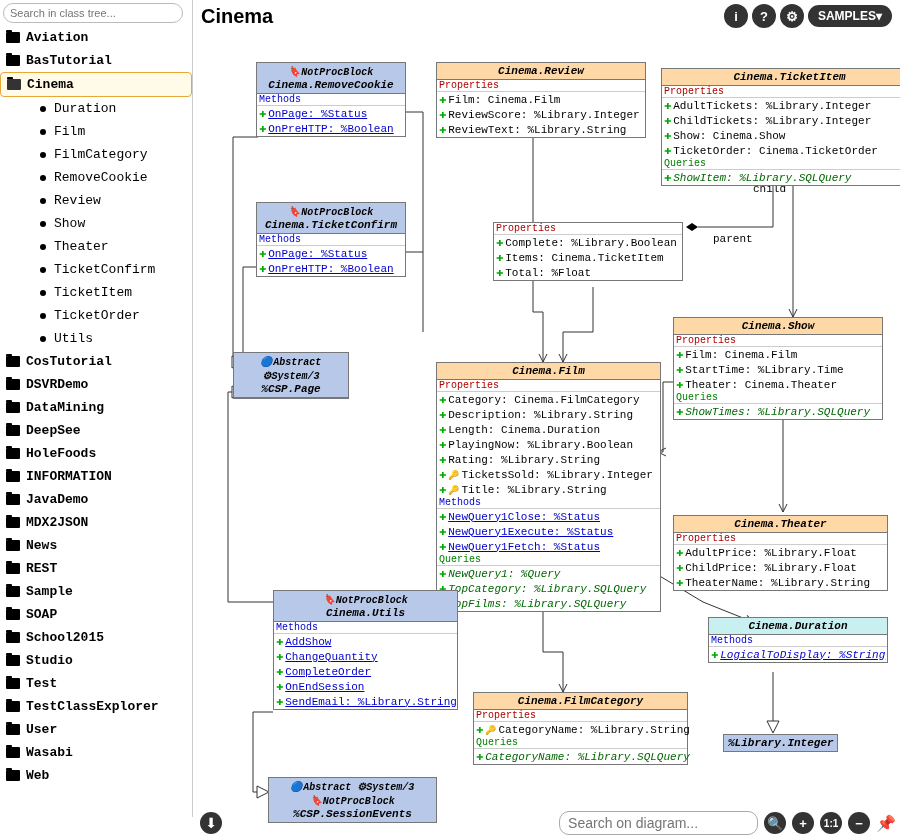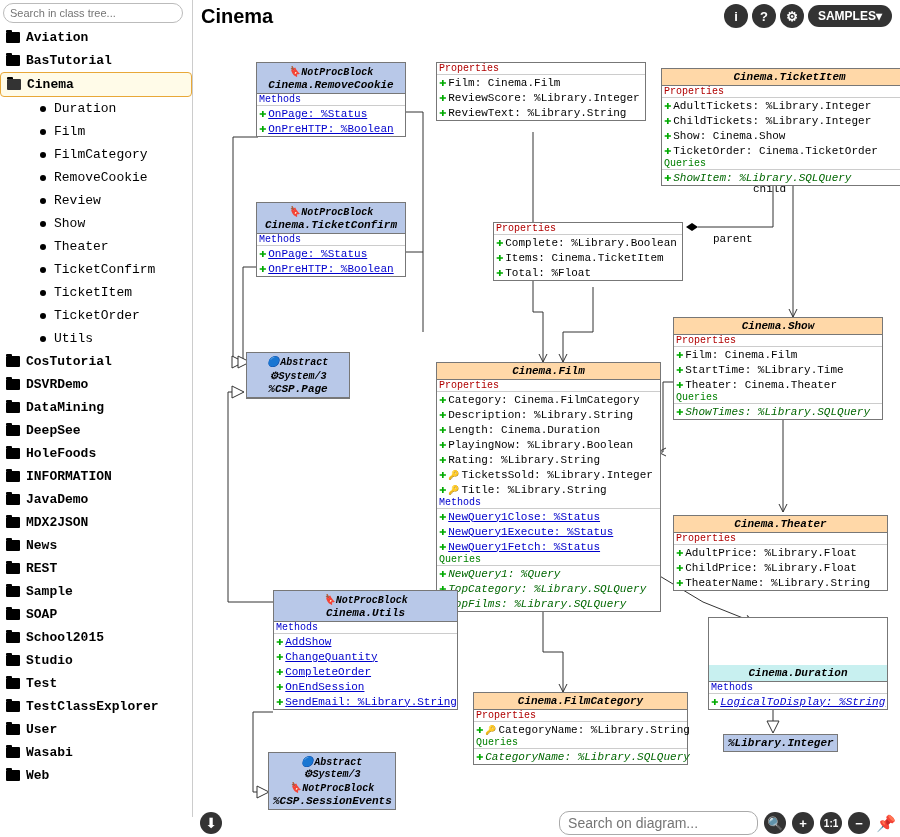--- a/index.html
+++ b/index.html
@@ -20,21 +20,21 @@
 .header { display: flex; justify-content: space-between; align-items: center; padding: 4px 8px; }
 .title { font-size: 20px; font-weight: bold; }
 .toolbar { display: flex; gap: 4px; align-items: center; }
 .tb-btn { width: 24px; height: 24px; background: #333; color: #fff; border-radius: 50%; display: flex; align-items: center; justify-content: center; font-weight: bold; font-size: 13px; cursor: pointer; }
 .samples-btn { background: #333; color: #fff; padding: 4px 10px; border-radius: 12px; font-size: 12px; font-weight: bold; cursor: pointer; display: flex; align-items: center; }
 .diagram { position: relative; width: 707px; height: 800px; }
 .class-box { position: absolute; border: 1px solid #777; background: #fff; font-family: "Courier New", monospace; font-size: 11px; }
 .class-header { text-align: center; padding: 2px 4px; border-bottom: 1px solid #777; font-weight: bold; font-style: italic; }
 .class-header.blue { background: #b8c8e8; }
 .class-header.peach { background: #ffd8a8; }
-.class-header.cyan { background: #c8f0f0; margin-top: 47px; }
+.class-header.cyan { background: #c8f0f0; }
 .class-tag { text-align: center; font-size: 10px; padding: 1px; }
 .class-section-label { color: #b00000; font-size: 10px; padding: 0 2px; border-bottom: 1px solid #ccc; }
 .class-section-label.blue { color: #0000cc; }
 .class-section-label.green { color: #008000; }
 .class-row { padding: 0 2px; font-size: 11px; white-space: nowrap; display: flex; align-items: center; }
 .plus { color: #0a0; font-weight: bold; margin-right: 2px; font-size: 12px; }
 .method-name { color: #0000cc; text-decoration: underline; }
 .query-name { color: #006600; font-style: italic; }
 .key-icon::before { content: "🔑"; font-size: 9px; margin-right: 2px; }
 svg.edges { position: absolute; top: 0; left: 0; width: 707px; height: 800px; pointer-events: none; }
@@ -253,20 +253,21 @@
           <span class="plus">✚</span>
           <span class="method-name">OnPage: %Status</span>
         </div>
       <div class="class-row">
           <span class="plus">✚</span>
           <span class="method-name">OnPreHTTP: %Boolean</span>
         </div>
     </div>
 
     <div class="class-box" style="left:243px;top:30px;width:210px">
+      <div class="class-header peach"><span>Cinema.Review</span></div>
       <div class="class-section-label">Properties</div>
       <div class="class-row">
           <span class="plus">✚</span>
           <span>Film: Cinema.Film</span>
         </div>
       <div class="class-row">
           <span class="plus">✚</span>
           <span>ReviewScore: %Library.Integer</span>
         </div>
       <div class="class-row">
@@ -345,21 +346,21 @@
           <span class="plus">✚</span>
           <span>Theater: Cinema.Theater</span>
         </div>
       <div class="class-section-label green">Queries</div>
       <div class="class-row">
           <span class="plus">✚</span>
           <span class="query-name">ShowTimes: %Library.SQLQuery</span>
         </div>
     </div>
 
-    <div class="class-box" style="left:53px;top:320px;width:104px">
+    <div class="class-box" style="left:40px;top:320px;width:116px">
       <div class="class-header blue">
         <div class="class-tag">🔵<span>Abstract</span></div>
         <div class="class-tag">⚙<span>System/3</span></div>
         <span>%CSP.Page</span>
       </div>
     </div>
 
     <div class="class-box" style="left:243px;top:330px;width:225px">
       <div class="class-header peach"><span>Cinema.Film</span></div>
       <div class="class-section-label">Properties</div>
@@ -484,21 +485,21 @@
       <div class="class-row">
           <span class="plus">✚</span>
           <span class="query-name">CategoryName: %Library.SQLQuery</span>
         </div>
     </div>
 
     <div class="class-box" style="left:530px;top:702px;width:115px">
       <div class="class-header blue" style="border-bottom:none"><span>%Library.Integer</span></div>
     </div>
 
-    <div class="class-box" style="left:75px;top:720px;width:128px">
+    <div class="class-box" style="left:75px;top:745px;width:169px">
       <div class="class-header blue" style="border-bottom:none">
         <div class="class-tag">🔵<span>Abstract</span> ⚙<span>System/3</span></div>
         <div class="class-tag">🔖<span>NotProcBlock</span></div>
         <span>%CSP.SessionEvents</span>
       </div>
     </div>
 
   </div>
 </div>
 

